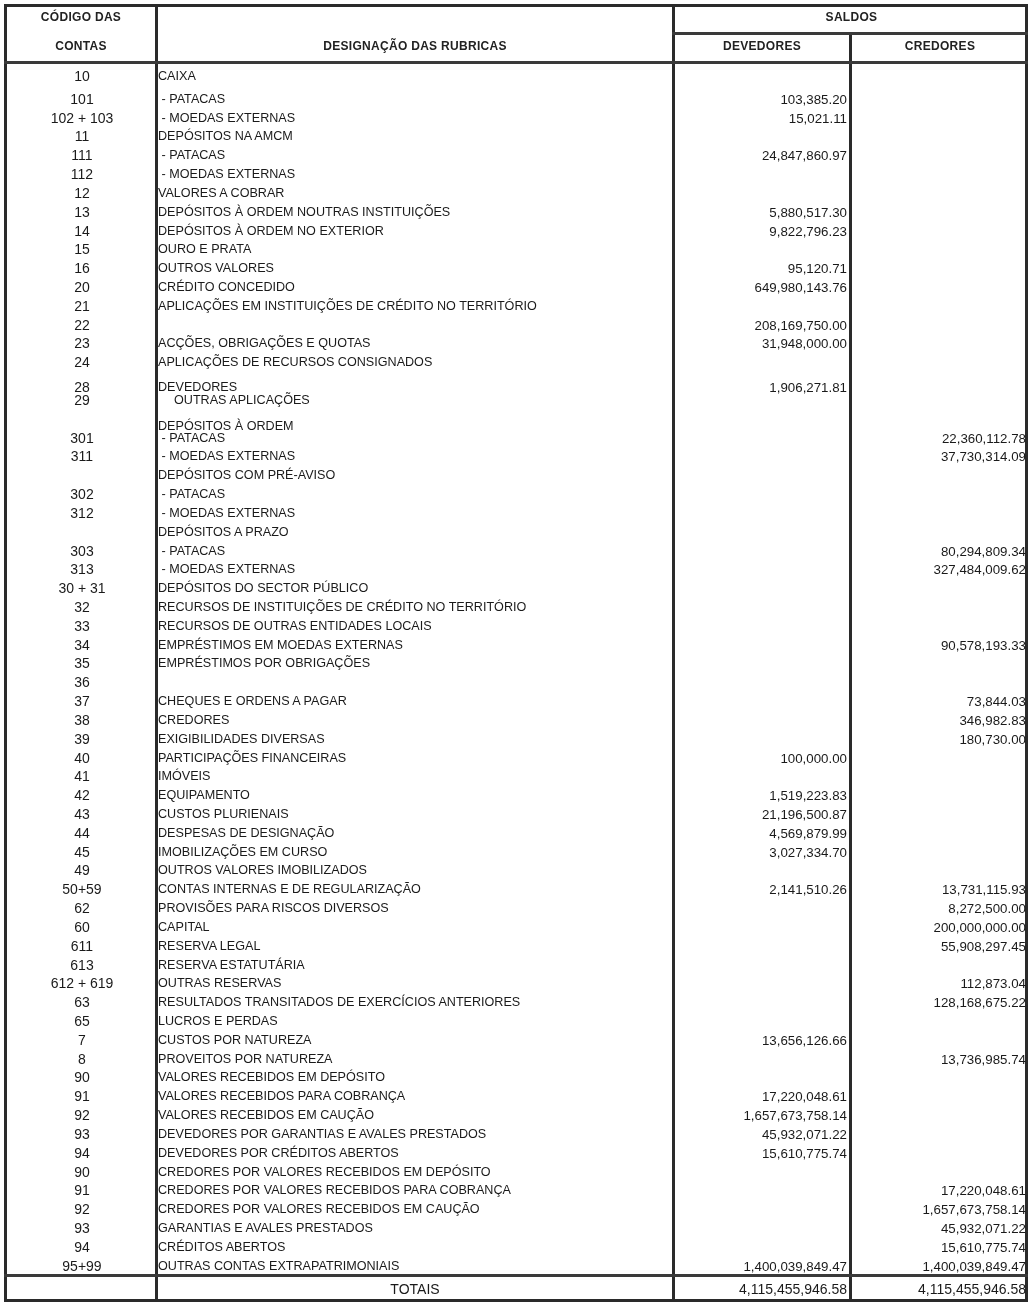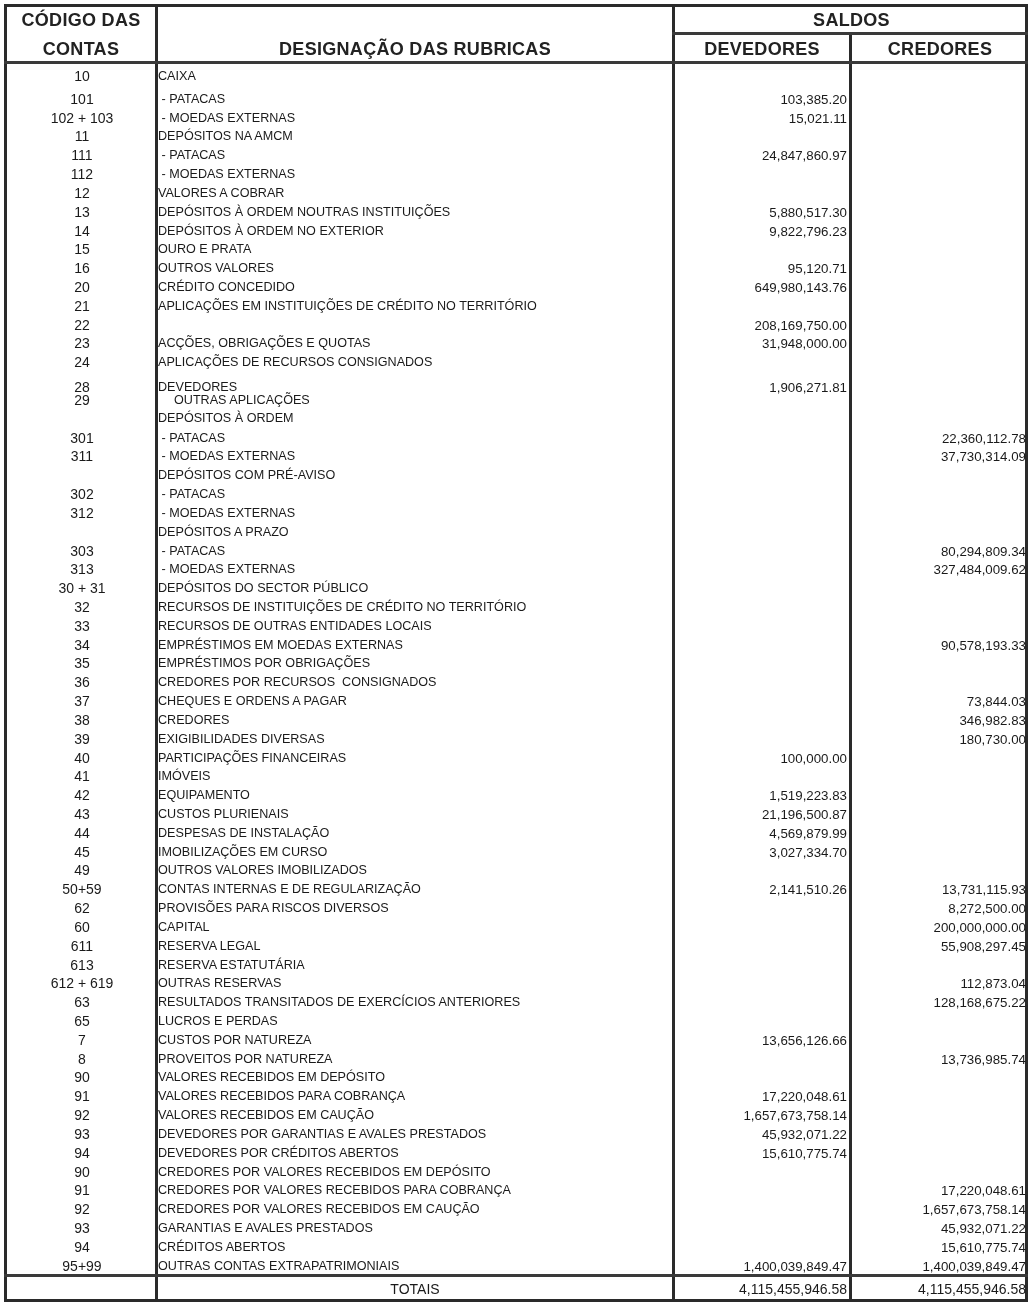--- a/index.html
+++ b/index.html
@@ -1,21 +1,21 @@
 <!DOCTYPE html>
 <html><head>
 <meta charset="utf-8">
 <style>
   html, body { margin:0; padding:0; background:#ffffff; }
   body { width:1036px; height:1315px; position:relative; font-family:"Liberation Sans", sans-serif; color:#1a1a1a; overflow:hidden; }
   .sheet { position:absolute; left:4px; top:4px; width:1024px; height:1298px; }
   .frame { position:absolute; left:0; top:0; width:1024px; height:1298px; border:3px solid #2a2a2a; box-sizing:border-box; }
   .vline { position:absolute; top:0; width:3px; background:#2a2a2a; }
   .hline { position:absolute; height:3px; background:#3a3a3a; }
-  .hdr { position:absolute; font-weight:bold; font-size:18px; text-align:center; letter-spacing:0.3px; color:#222; }
+  .hdr { position:absolute; font-weight:bold; font-size:12px; text-align:center; letter-spacing:0.3px; color:#222; }
   .rows { position:absolute; left:0; top:61px; width:1024px; }
   .row { position:absolute; left:0; width:1024px; height:19px; font-size:12.6px; line-height:19px; white-space:nowrap; }
   .code { position:absolute; left:3px; width:150px; text-align:center; font-size:14px; }
   .desc { position:absolute; left:154px; width:500px; text-align:left; }
   .dev { position:absolute; left:672px; width:171px; text-align:right; font-size:13.3px; }
   .cre { position:absolute; left:850px; width:172px; text-align:right; font-size:13.3px; }
   .totals { position:absolute; left:0; top:1274px; width:1024px; height:24px; font-size:14px; line-height:22px; }
 </style>
 </head>
 <body>
@@ -139,21 +139,21 @@
         <div class="desc" style="white-space: pre;">DEVEDORES</div>
         <div class="dev">1,906,271.81</div>
         <div class="cre"></div>
       </div>
       <div class="row" style="top: 325.94px;">
         <div class="code">29</div>
         <div class="desc" style="white-space: pre; padding-left: 16px;">OUTRAS APLICAÇÕES</div>
         <div class="dev"></div>
         <div class="cre"></div>
       </div>
-      <div class="row" style="top: 344px;">
+      <div class="row" style="top: 352px;">
         <div class="code"></div>
         <div class="desc" style="white-space: pre;">DEPÓSITOS À ORDEM</div>
         <div class="dev"></div>
         <div class="cre"></div>
       </div>
       <div class="row" style="top: 363.58px;">
         <div class="code">301</div>
         <div class="desc" style="white-space: pre;"> - PATACAS</div>
         <div class="dev"></div>
         <div class="cre">22,360,112.78</div>
@@ -225,21 +225,20 @@
         <div class="cre">90,578,193.33</div>
       </div>
       <div class="row" style="top: 589.42px;">
         <div class="code">35</div>
         <div class="desc" style="white-space: pre;">EMPRÉSTIMOS POR OBRIGAÇÕES</div>
         <div class="dev"></div>
         <div class="cre"></div>
       </div>
       <div class="row" style="top: 608.24px;">
         <div class="code">36</div>
-        <div class="desc" style="white-space: pre;">CREDORES POR RECURSOS  CONSIGNADOS</div>
         <div class="dev"></div>
         <div class="cre"></div>
       </div>
       <div class="row" style="top: 627.06px;">
         <div class="code">37</div>
         <div class="desc" style="white-space: pre;">CHEQUES E ORDENS A PAGAR</div>
         <div class="dev"></div>
         <div class="cre">73,844.03</div>
       </div>
       <div class="row" style="top: 645.88px;">
@@ -273,21 +272,21 @@
         <div class="cre"></div>
       </div>
       <div class="row" style="top: 739.98px;">
         <div class="code">43</div>
         <div class="desc" style="white-space: pre;">CUSTOS PLURIENAIS</div>
         <div class="dev">21,196,500.87</div>
         <div class="cre"></div>
       </div>
       <div class="row" style="top: 758.8px;">
         <div class="code">44</div>
-        <div class="desc" style="white-space: pre;">DESPESAS DE INSTALAÇÃO</div>
+        <div class="desc" style="white-space: pre;">DESPESAS DE DESIGNAÇÃO</div>
         <div class="dev">4,569,879.99</div>
         <div class="cre"></div>
       </div>
       <div class="row" style="top: 777.62px;">
         <div class="code">45</div>
         <div class="desc" style="white-space: pre;">IMOBILIZAÇÕES EM CURSO</div>
         <div class="dev">3,027,334.70</div>
         <div class="cre"></div>
       </div>
       <div class="row" style="top: 796.44px;">

